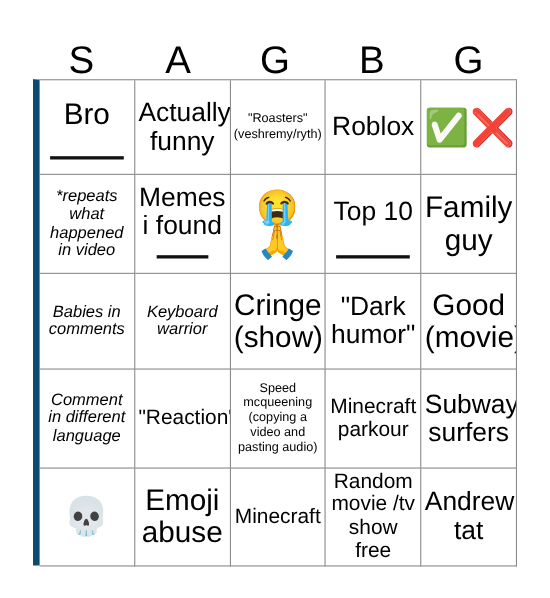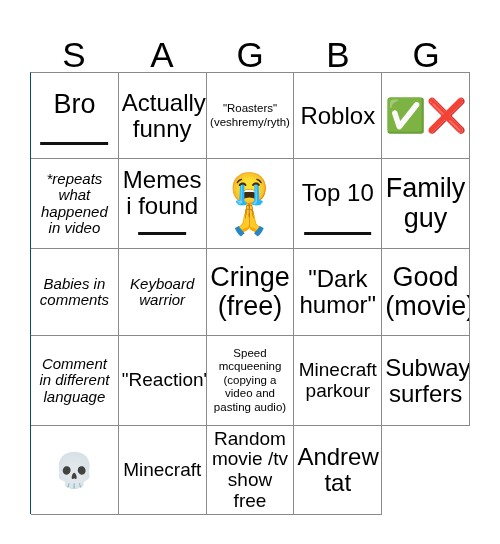--- a/index.html
+++ b/index.html
@@ -44,21 +44,21 @@
   }
 
   
   #grid {
     position: absolute;
     left: 30px;
     top: 72px;
     width: 440px;
     height: 442px;
     border-top: 1px solid #8a8a8a;
-    border-left: 1px solid #0c4a6e;
+    border-left: 6px solid #0c4a6e;
     box-sizing: border-box;
     display: grid;
     grid-template-columns: repeat(5, 1fr);
     grid-template-rows: 86px 90px 87px 90px 89px;
   }
 
   .cell {
     position: relative;
     border-right: 1px solid #8a8a8a;
     border-bottom: 1px solid #8a8a8a;
@@ -177,21 +177,21 @@
       <div class="cell">
         <span class="cell-text size-sm">Babies in
 comments</span>
       </div>
       <div class="cell">
         <span class="cell-text size-sm">Keyboard
 warrior</span>
       </div>
       <div class="cell">
         <span class="cell-text size-xl">Cringe
-(free)</span>
+(show)</span>
       </div>
       <div class="cell">
         <span class="cell-text size-lg">"Dark
 humor"</span>
       </div>
       <div class="cell">
         <span class="cell-text size-xl">Good
 (movie)</span>
       </div>
       <div class="cell">
@@ -214,20 +214,24 @@
 parkour</span>
       </div>
       <div class="cell">
         <span class="cell-text size-lg">Subway
 surfers</span>
       </div>
       <div class="cell emoji-cell">
         <span class="cell-text emoji-single">💀</span>
       </div>
       <div class="cell">
+        <span class="cell-text size-xl">Emoji
+abuse</span>
+      </div>
+      <div class="cell">
         <span class="cell-text size-md">Minecraft</span>
       </div>
       <div class="cell">
         <span class="cell-text size-md">Random
 movie /tv
 show free</span>
       </div>
       <div class="cell">
         <span class="cell-text size-lg">Andrew
 tat</span>

